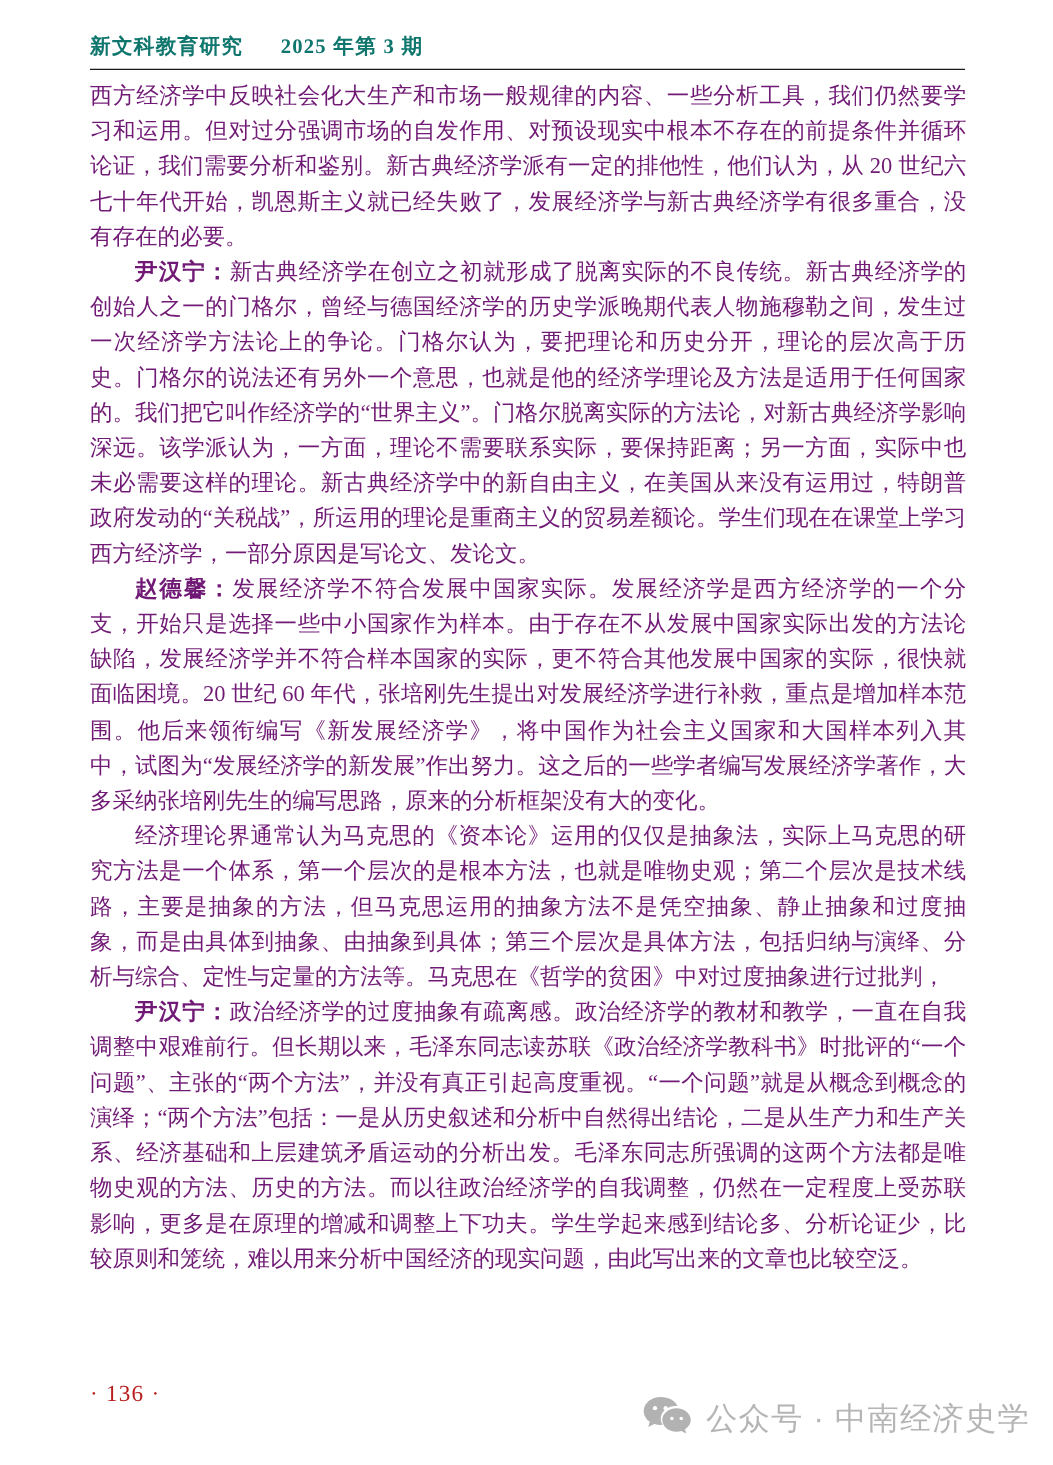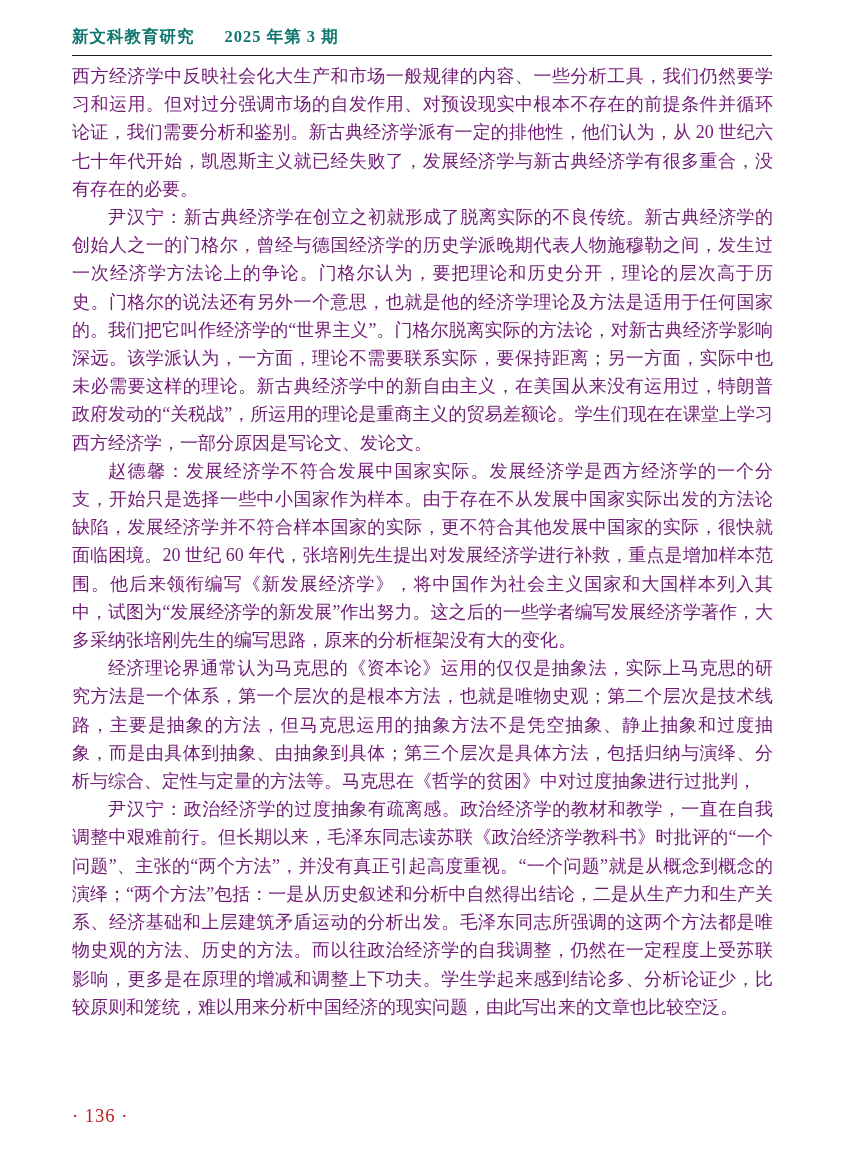--- a/index.html
+++ b/index.html
@@ -39,21 +39,21 @@
     width: 701px;
     font-size: 18px;
     line-height: 28.2px;
     text-align: justify;
     text-justify: inter-character;
     color: #701a75;
   }
   .para { margin: 0; text-indent: 2em; }
   .para.no-indent { text-indent: 0; }
   .speaker {
-    font-weight: 400;
+    font-weight: 700;
     font-family: "Liberation Sans", "DejaVu Sans", sans-serif;
     letter-spacing: 0.5px;
     margin-top: 32px;
   }
 
   
   .page-number {
     position: absolute;
     left: 72px; top: 1106px;
     font-size: 18.5px;
@@ -89,14 +89,31 @@
   <div class="article-body">
     <p class="para no-indent"><b class="speaker"></b><span>西方经济学中反映社会化大生产和市场一般规律的内容、一些分析工具，我们仍然要学习和运用。但对过分强调市场的自发作用、对预设现实中根本不存在的前提条件并循环论证，我们需要分析和鉴别。新古典经济学派有一定的排他性，他们认为，从 20 世纪六七十年代开始，凯恩斯主义就已经失败了，发展经济学与新古典经济学有很多重合，没有存在的必要。</span></p>
     <p class="para"><b class="speaker">尹汉宁：</b><span>新古典经济学在创立之初就形成了脱离实际的不良传统。新古典经济学的创始人之一的门格尔，曾经与德国经济学的历史学派晚期代表人物施穆勒之间，发生过一次经济学方法论上的争论。门格尔认为，要把理论和历史分开，理论的层次高于历史。门格尔的说法还有另外一个意思，也就是他的经济学理论及方法是适用于任何国家的。我们把它叫作经济学的“世界主义”。门格尔脱离实际的方法论，对新古典经济学影响深远。该学派认为，一方面，理论不需要联系实际，要保持距离；另一方面，实际中也未必需要这样的理论。新古典经济学中的新自由主义，在美国从来没有运用过，特朗普政府发动的“关税战”，所运用的理论是重商主义的贸易差额论。学生们现在在课堂上学习西方经济学，一部分原因是写论文、发论文。</span></p>
     <p class="para"><b class="speaker">赵德馨：</b><span>发展经济学不符合发展中国家实际。发展经济学是西方经济学的一个分支，开始只是选择一些中小国家作为样本。由于存在不从发展中国家实际出发的方法论缺陷，发展经济学并不符合样本国家的实际，更不符合其他发展中国家的实际，很快就面临困境。20 世纪 60 年代，张培刚先生提出对发展经济学进行补救，重点是增加样本范围。他后来领衔编写《新发展经济学》，将中国作为社会主义国家和大国样本列入其中，试图为“发展经济学的新发展”作出努力。这之后的一些学者编写发展经济学著作，大多采纳张培刚先生的编写思路，原来的分析框架没有大的变化。</span></p>
     <p class="para"><b class="speaker"></b><span>经济理论界通常认为马克思的《资本论》运用的仅仅是抽象法，实际上马克思的研究方法是一个体系，第一个层次的是根本方法，也就是唯物史观；第二个层次是技术线路，主要是抽象的方法，但马克思运用的抽象方法不是凭空抽象、静止抽象和过度抽象，而是由具体到抽象、由抽象到具体；第三个层次是具体方法，包括归纳与演绎、分析与综合、定性与定量的方法等。马克思在《哲学的贫困》中对过度抽象进行过批判，</span></p>
     <p class="para"><b class="speaker">尹汉宁：</b><span>政治经济学的过度抽象有疏离感。政治经济学的教材和教学，一直在自我调整中艰难前行。但长期以来，毛泽东同志读苏联《政治经济学教科书》时批评的“一个问题”、主张的“两个方法”，并没有真正引起高度重视。“一个问题”就是从概念到概念的演绎；“两个方法”包括：一是从历史叙述和分析中自然得出结论，二是从生产力和生产关系、经济基础和上层建筑矛盾运动的分析出发。毛泽东同志所强调的这两个方法都是唯物史观的方法、历史的方法。而以往政治经济学的自我调整，仍然在一定程度上受苏联影响，更多是在原理的增减和调整上下功夫。学生学起来感到结论多、分析论证少，比较原则和笼统，难以用来分析中国经济的现实问题，由此写出来的文章也比较空泛。</span></p>
   </div>
 
   <div class="page-number">· 136 ·</div>
 
+  <div class="watermark">
+    <span>
+      <svg width="42" height="36" viewBox="0 0 42 36" aria-hidden="true">
+        <g fill="#b2b2b2">
+          <path d="M14.5 1.5 C7.0 1.5 1.0 6.5 1.0 12.7 c0 3.5 1.9 6.6 4.8 8.6 l-1.2 4.2 4.9-2.4 c1.6 0.5 3.3 0.8 5.0 0.8 0.5 0 1.0 0 1.5-0.1 -0.9-1.4 -1.4-3.1 -1.4-4.8 0-5.7 5.2-10.3 11.6-10.3 0.6 0 1.2 0 1.8 0.1 C26.4 4.6 21.0 1.5 14.5 1.5 z"></path>
+          <path d="M27.2 10.6 c-6.3 0-11.4 4.2-11.4 9.4 0 5.2 5.1 9.4 11.4 9.4 1.4 0 2.7-0.2 3.9-0.6 l3.9 2.0 -1.0-3.5 c2.8-1.7 4.6-4.4 4.6-7.3 0-5.2-5.1-9.4-11.4-9.4 z"></path>
+        </g>
+        <g fill="#ffffff">
+          <circle cx="10" cy="10.5" r="1.7"></circle>
+          <circle cx="18.5" cy="10.5" r="1.7"></circle>
+          <circle cx="23.5" cy="18.7" r="1.4"></circle>
+          <circle cx="31" cy="18.7" r="1.4"></circle>
+        </g>
+      </svg>
+    </span>
+    <span>公众号 · 中南经济史学</span>
+  </div>
 
 </div>
 
 </body></html>

